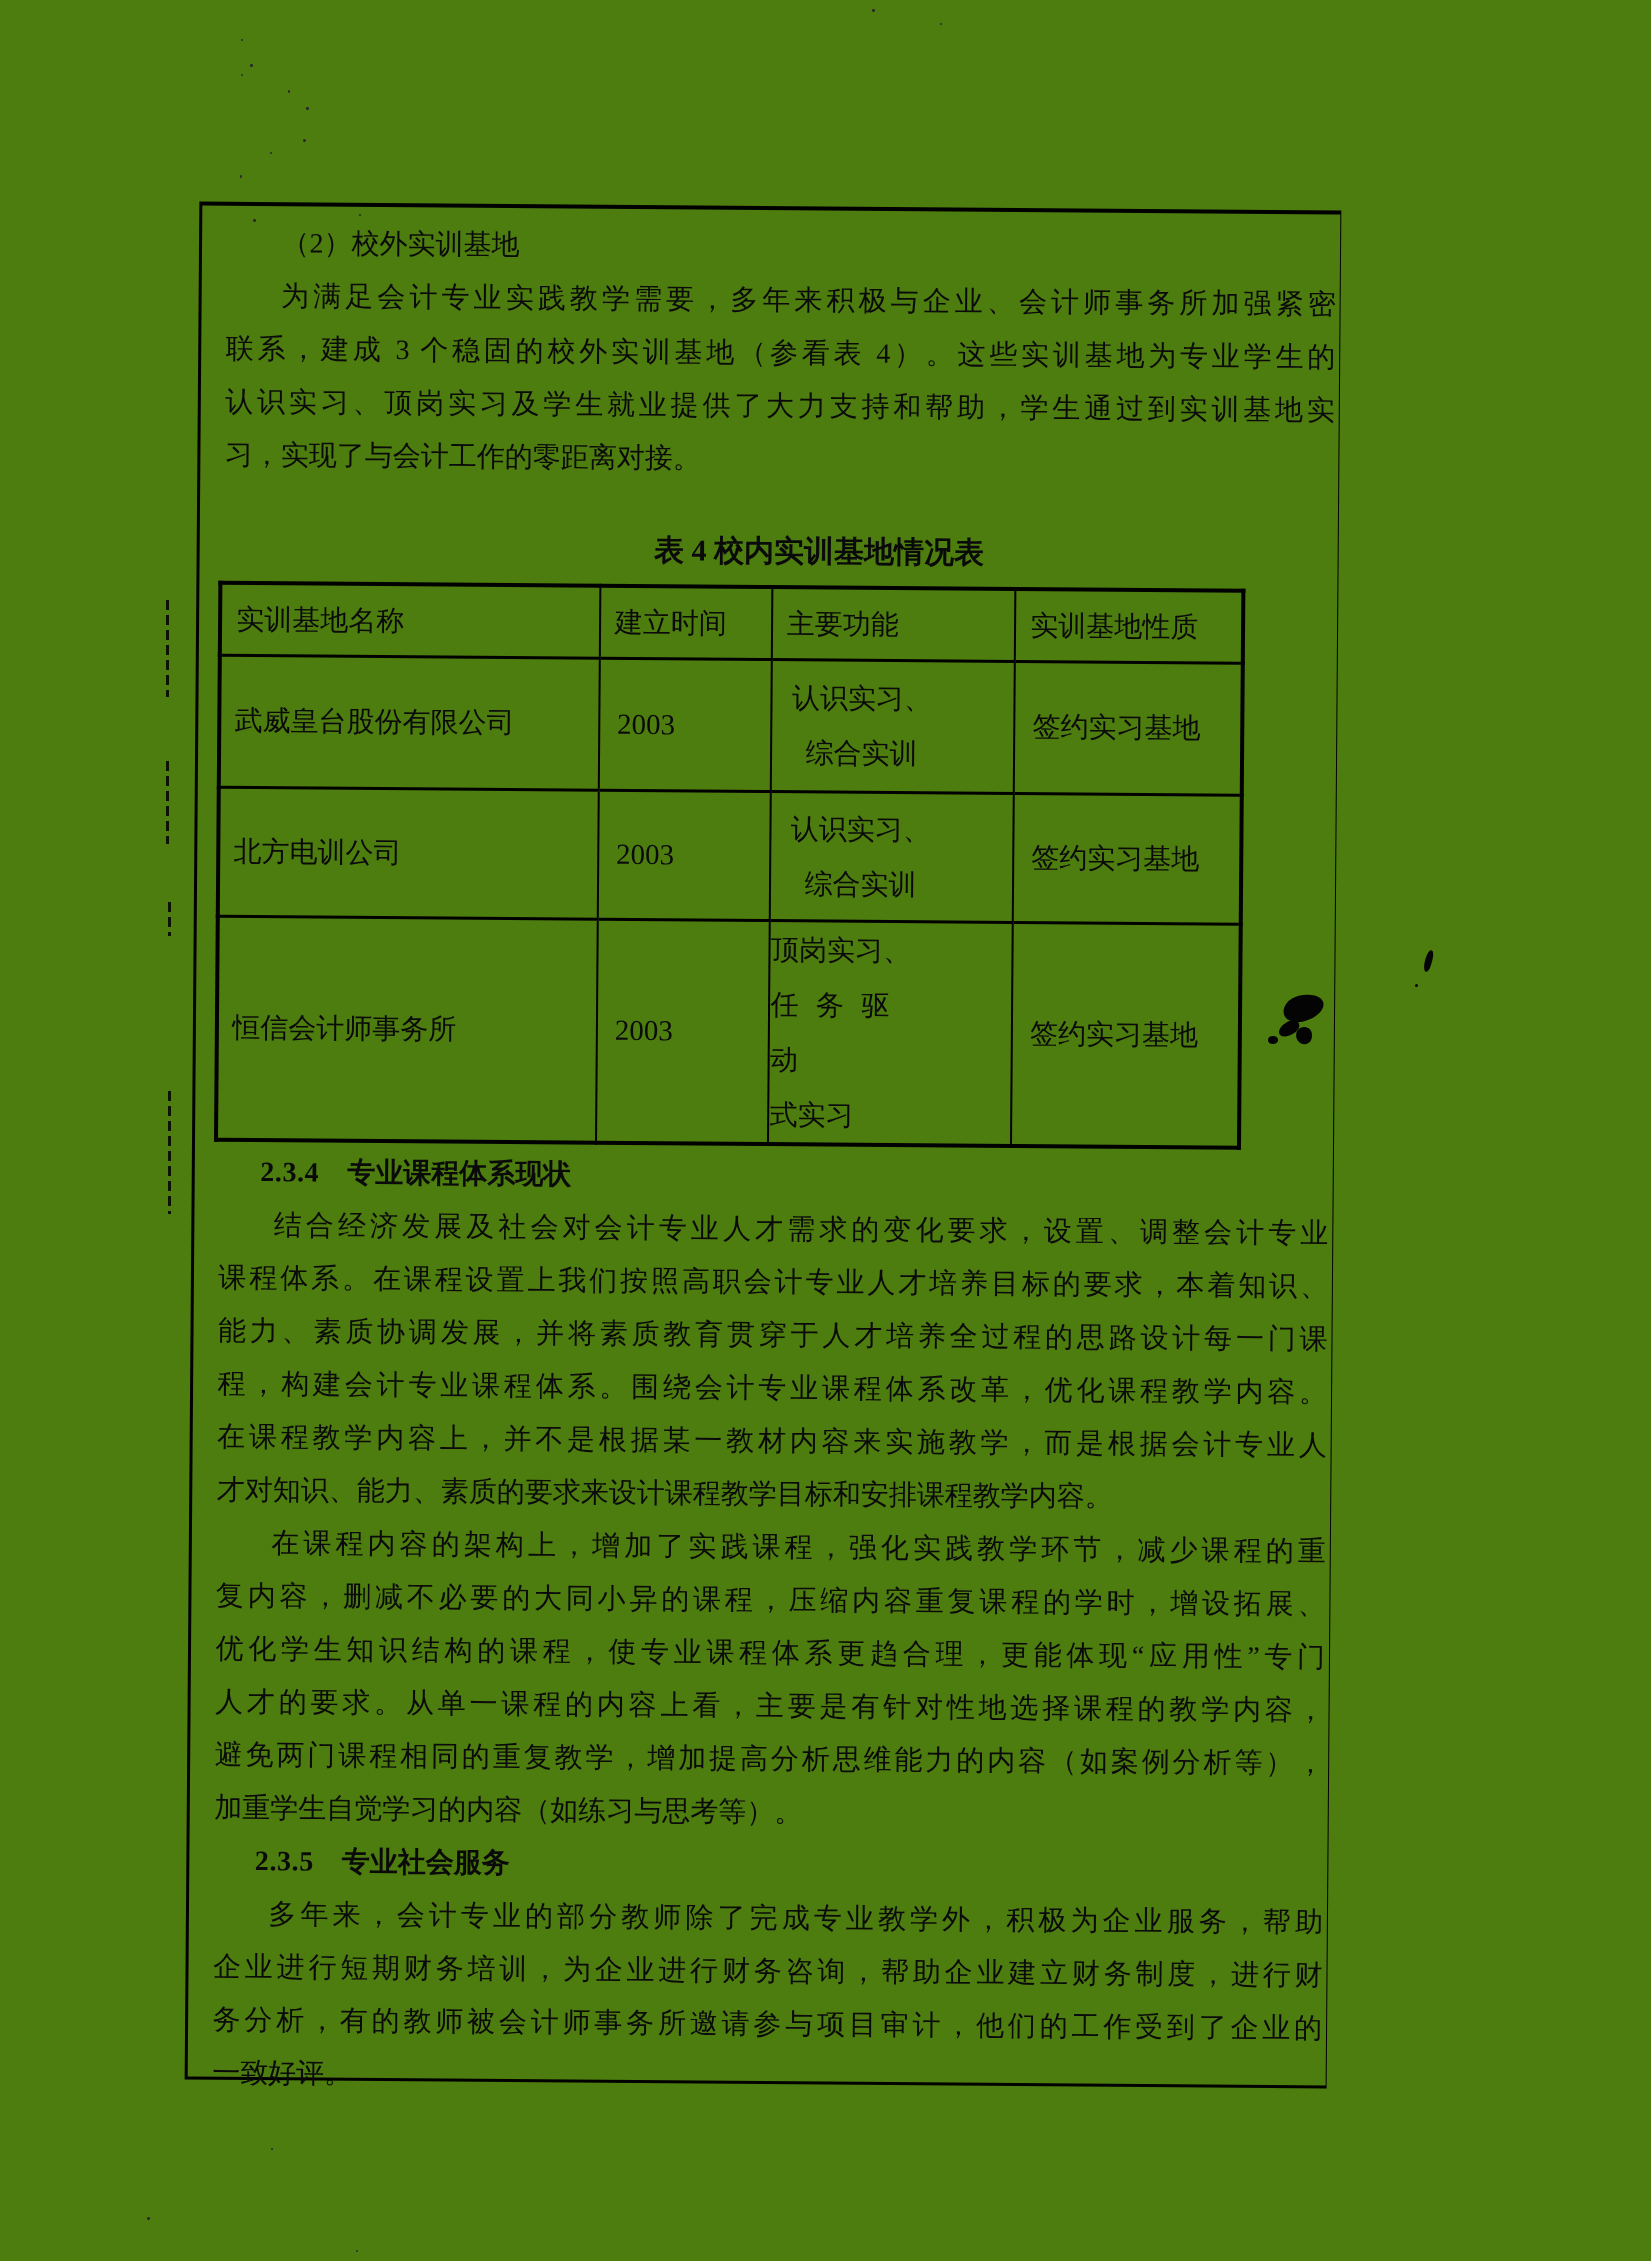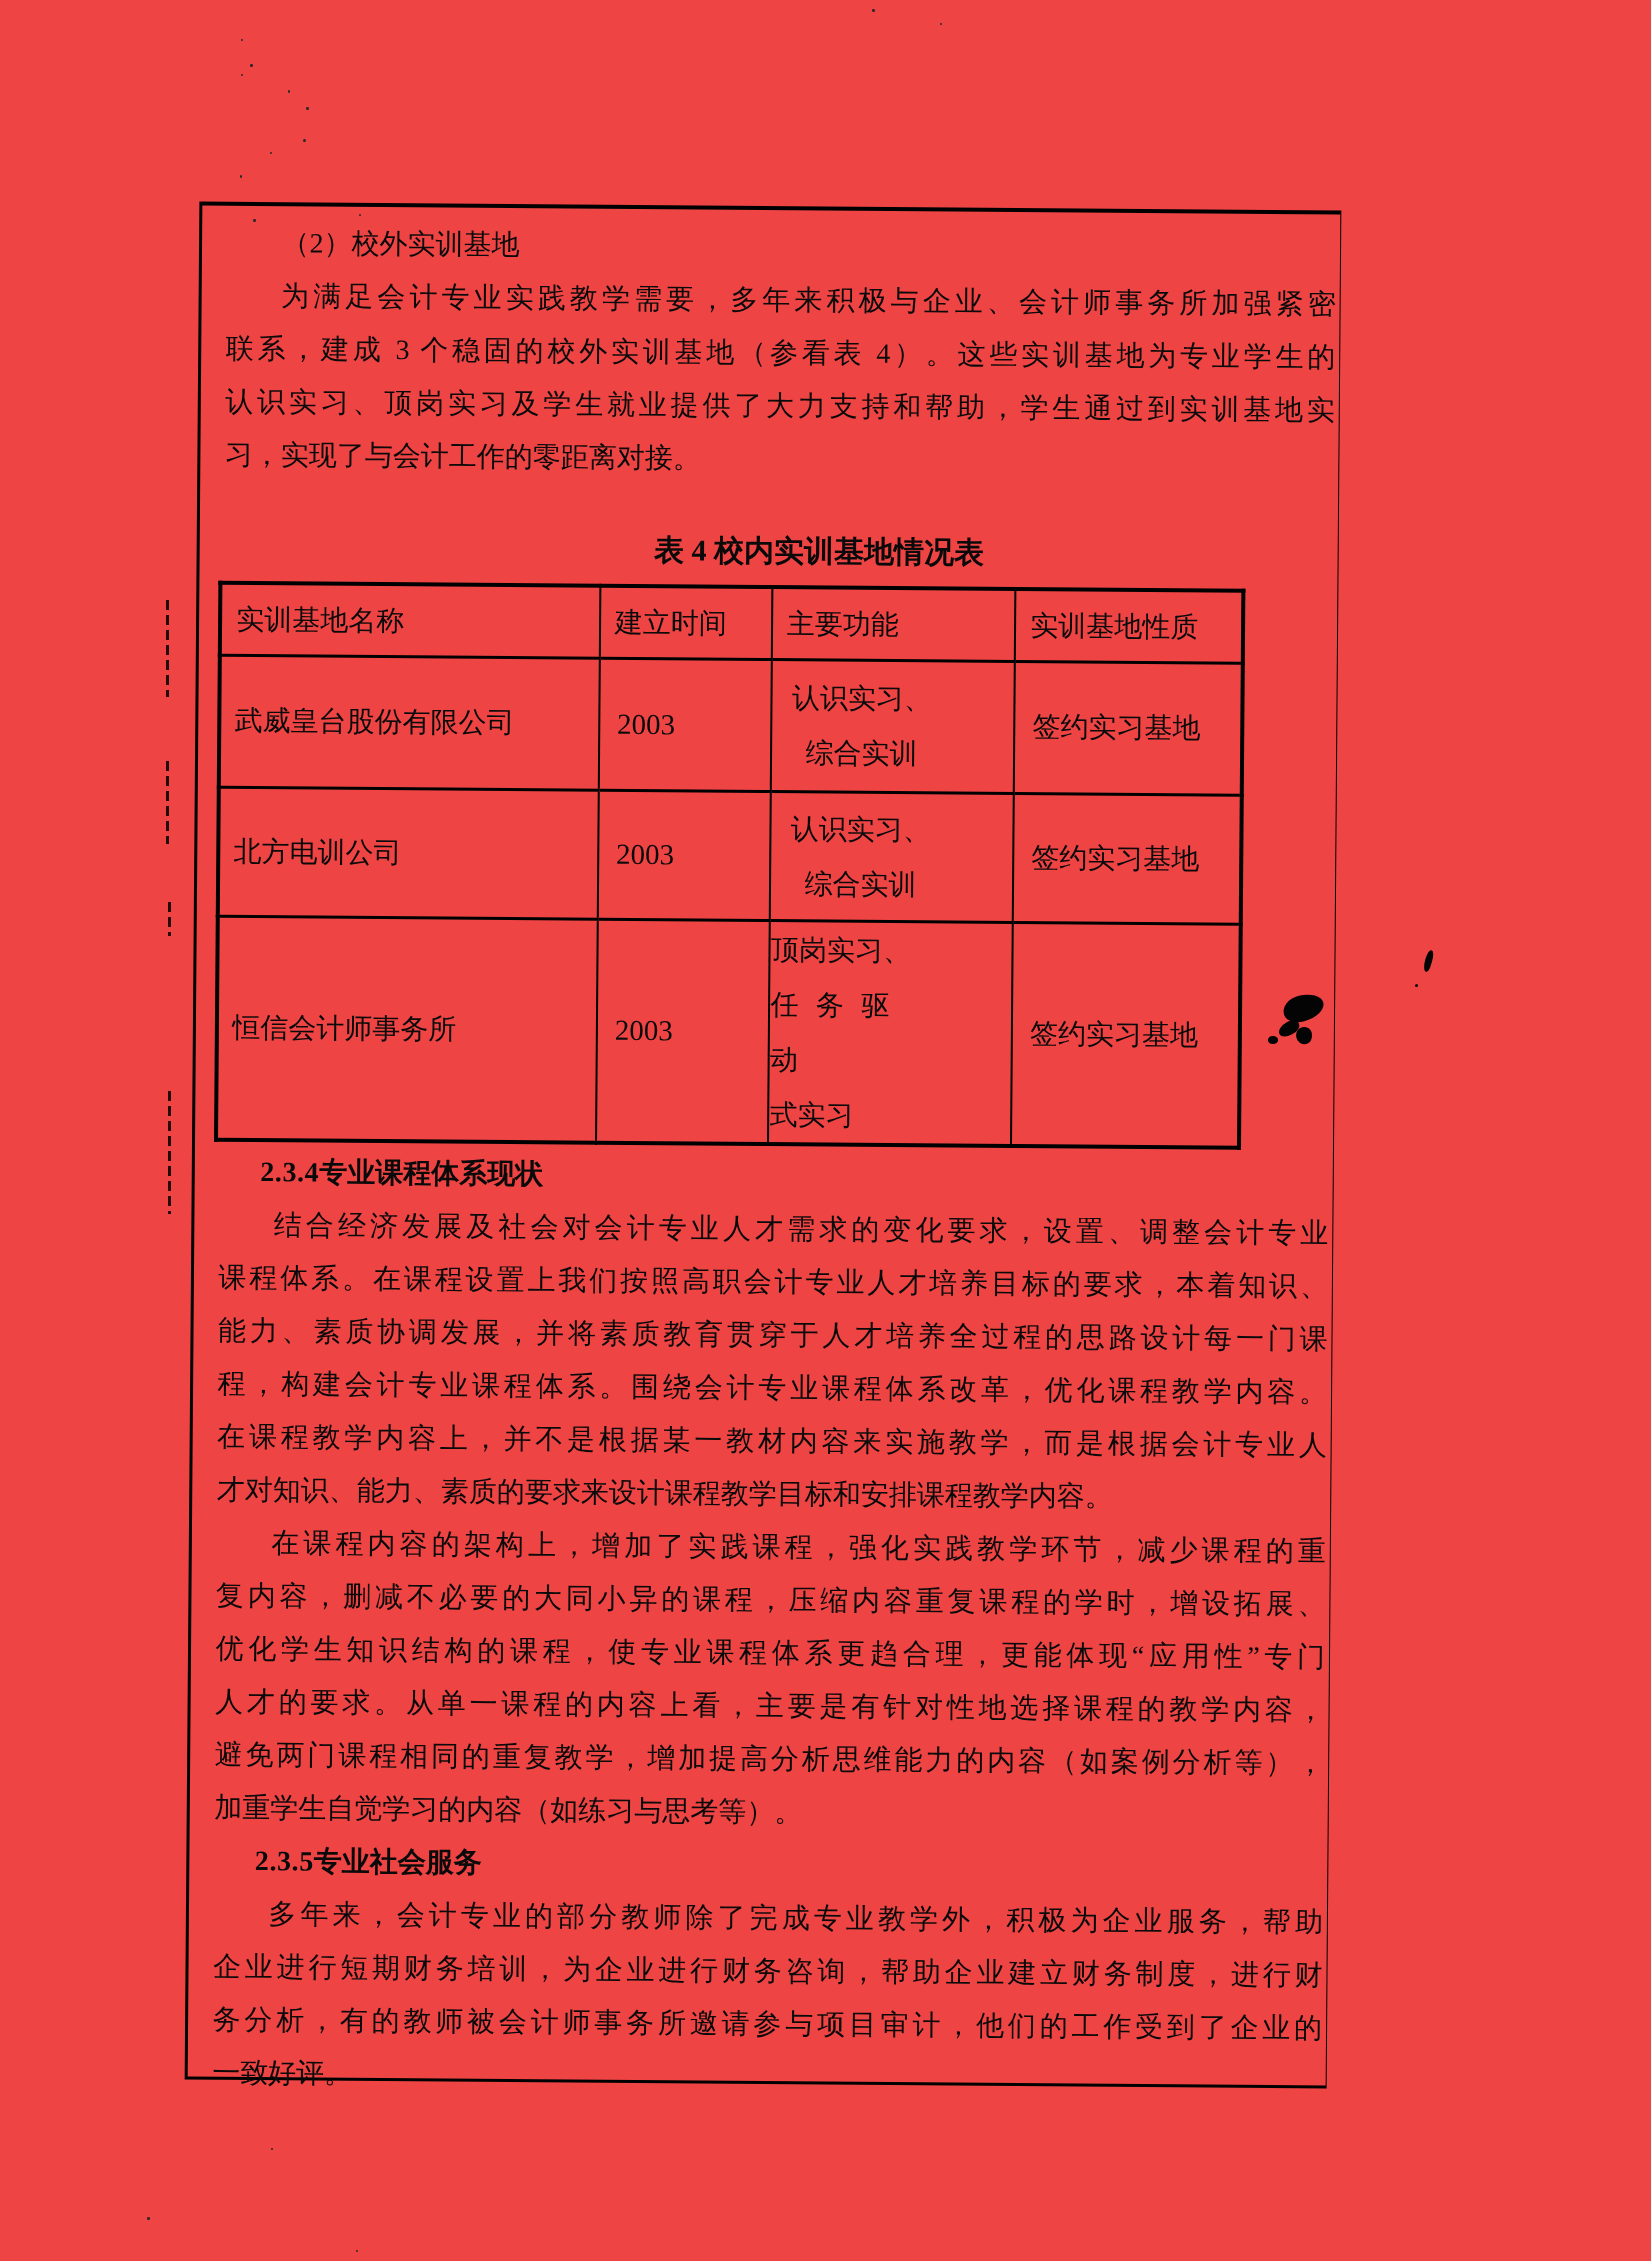--- a/index.html
+++ b/index.html
@@ -1,17 +1,17 @@
 <!DOCTYPE html>
 <html style="font-size:10.3px"><head>
 <meta charset="utf-8">
 <style>
   html,body{margin:0;padding:0;background:#e8e8e8;}
   .page{
-    position:relative;width:1651px;height:2261px;background:#ef4444;
+    position:relative;width:1651px;height:2261px;background:#4d7c0f;
     overflow:hidden;color:#0a0a0a;
     font-family:"Liberation Serif","DejaVu Serif",serif;
   }
   
   .frame{
     position:absolute;left:192px;top:206px;width:1142px;height:1878px;
     box-sizing:border-box;
     border:3.2px solid #000;border-top-width:4.5px;border-left-width:3.9px;
     border-right-width:1.9px;border-bottom-width:3.9px;
     padding:10.3px 3.9px 0 24.5px;
@@ -23,21 +23,21 @@
     white-space:nowrap;overflow:visible;
   }
   .line.first{padding-left:55px;}
   .line.last{text-align-last:left;}
   .subhead{margin:0;font-size:28px;line-height:53px;padding-left:55px;}
   .caption{
     margin:37px 0 5.2px 0;position:relative;left:40px;
     font-size:30px;font-weight:700;line-height:58px;text-align:center;
   }
   .sec-head{margin:0;font-size:28px;line-height:53px;padding-left:41px;font-weight:700;}
-  .sec-head .num{letter-spacing:0.6px;}
+  .sec-head .num{margin-right:28px;letter-spacing:0.6px;}
   .sec-head.s234{margin-top:2.6px;}
   
   table.tb{
     border-collapse:collapse;table-layout:fixed;
     width:1027px;margin-left:-5.2px;
   }
   .tb th,.tb td{
     border:2.6px solid #000;border-top-width:3.9px;border-bottom-width:3.9px;
     font-size:28px;font-weight:normal;vertical-align:middle;
     padding:0;box-sizing:border-box;

